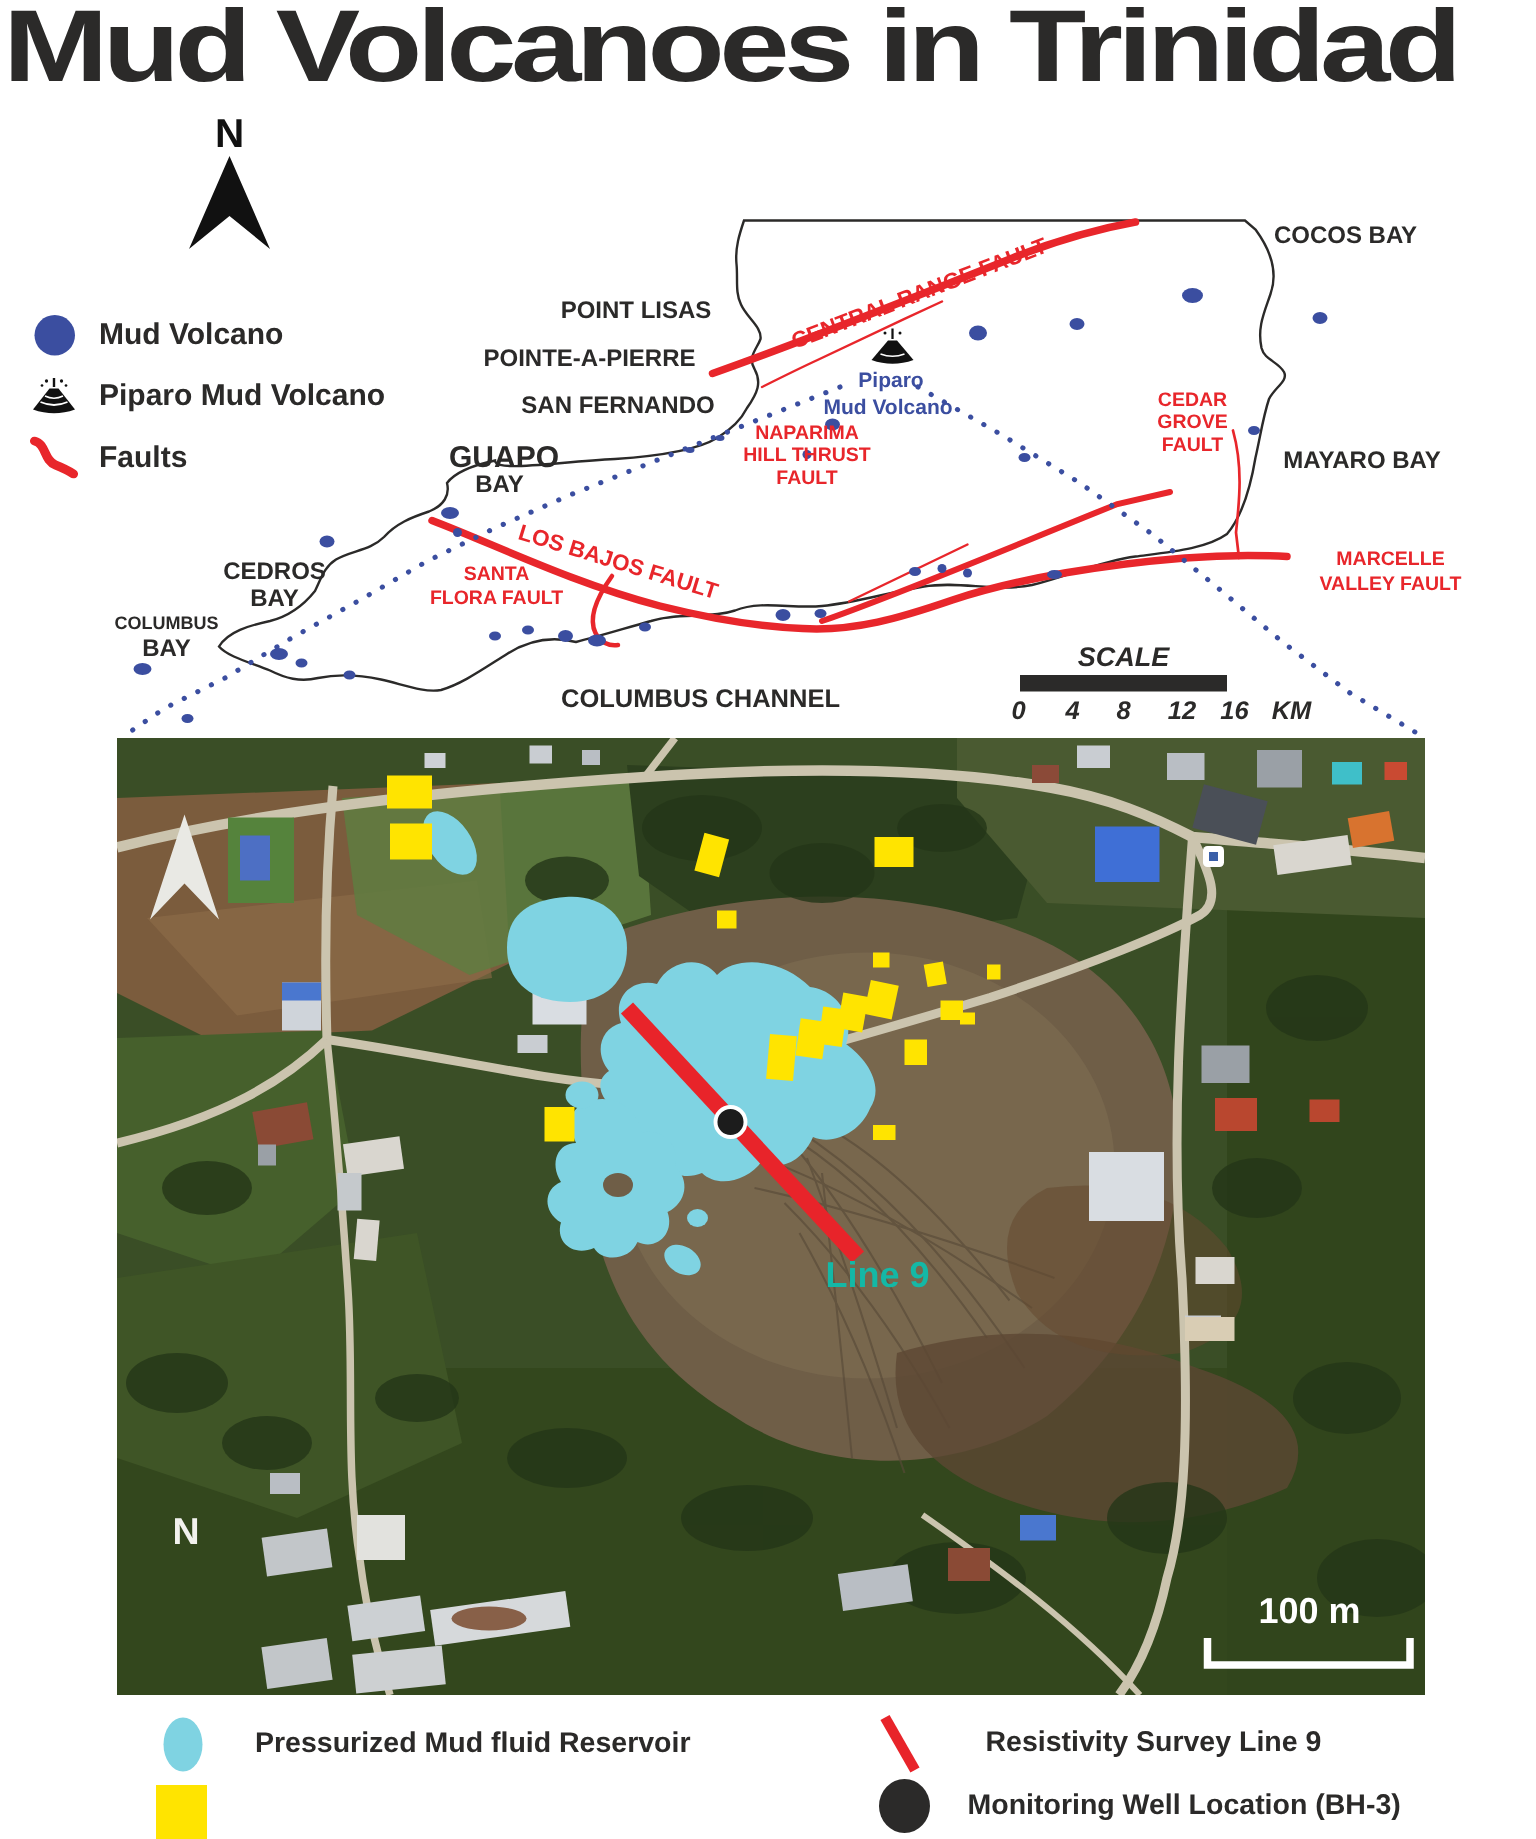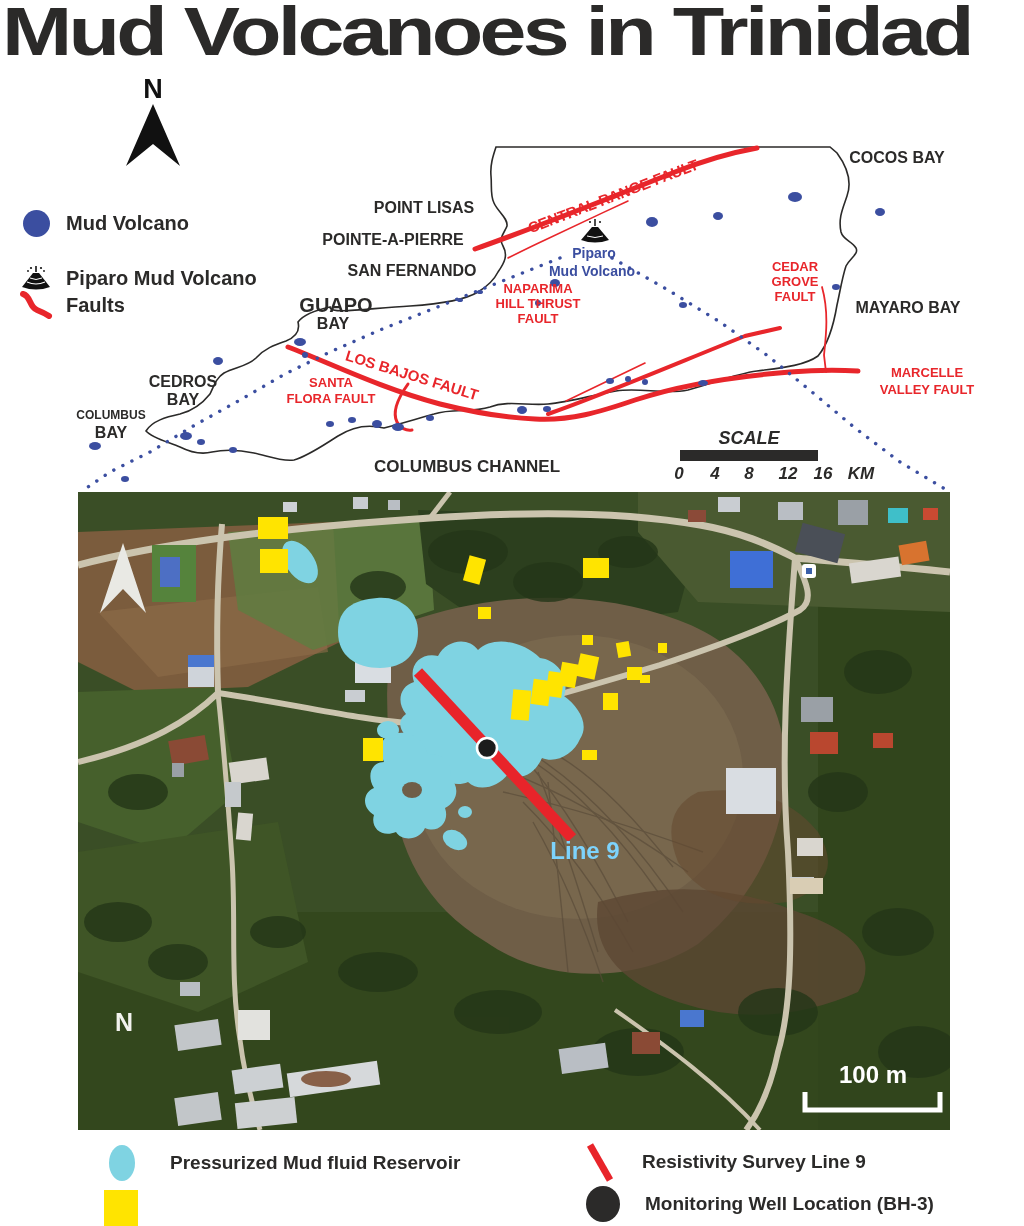--- a/index.html
+++ b/index.html
@@ -23,21 +23,21 @@
   .maplabel.red{color:#e8262b;}
   .maplabel.blue{color:#3b4ea0;}
   
   .scale-wrap{position:absolute;left:660px;top:428px;width:230px;height:52px;color:#2b2a29;font-style:italic;}
   .scale-title{position:absolute;left:89px;top:0;transform:translateX(-50%);font-size:18px;font-weight:bold;}
   .scale-bar{position:absolute;left:20px;top:22px;width:138px;height:11px;background:#2b2a29;}
   .scale-tick{position:absolute;top:36px;transform:translateX(-50%);font-size:17px;font-weight:bold;}
   
   .sat{position:absolute;left:78px;top:492px;width:872px;height:638px;overflow:hidden;background:#3a4e26;}
   .satlabel{position:absolute;font-weight:bold;white-space:nowrap;transform:translate(-50%,-50%);}
-  .lbl-line9{left:507px;top:359px;color:#7dd3fc;font-size:24px;}
+  .lbl-line9{left:507px;top:359px;color:#14b8a6;font-size:24px;}
   .lbl-100m{left:795px;top:583px;color:#ffffff;font-size:24px;}
   .lbl-satn{left:46px;top:530px;color:#f2f2ee;font-size:25px;}
   
   .legend-bottom{position:absolute;left:0;top:1130px;width:812px;height:96px;background:#fff;}
   .lb-item{position:absolute;display:flex;align-items:center;}
   .lb-label{font-size:19px;font-weight:bold;color:#2b2a29;white-space:nowrap;}
   svg{display:block;}
 </style>
 </head>
 <body>
@@ -53,21 +53,21 @@
     </svg>
   </div>
 
   <div class="legend-top">
     <div class="lt-row" style="top:0;">
       <span class="lt-icon">
           <span class="dot-big"></span>
         </span>
       <span class="lt-label">Mud Volcano</span>
     </div>
-    <div class="lt-row" style="top:41px;margin-top:14px;">
+    <div class="lt-row" style="top:41px;">
       <span class="lt-icon">
         <svg width="36" height="26" viewBox="0 0 36 26">
           <line x1="18" y1="7" x2="18" y2="1" stroke="#111" stroke-width="1.6"></line>
           <circle cx="13" cy="3" r="1.1" fill="#111"></circle>
             <circle cx="23" cy="3" r="1.1" fill="#111"></circle>
           <circle cx="10" cy="6" r="0.9" fill="#111"></circle>
             <circle cx="26" cy="6" r="0.9" fill="#111"></circle>
           <path d="M15,8 L21,8 L32,22 Q18,27 4,22 Z" fill="#111"></path>
           <path d="M9,17 q9,4 18,0" stroke="#fff" stroke-width="1.2" fill="none"></path>
           <path d="M12,13 q6,3 12,0" stroke="#fff" stroke-width="1" fill="none"></path>
@@ -369,21 +369,21 @@
     <div class="lb-item" style="left:104px;top:13px;">
       <svg width="40" height="40" viewBox="0 0 40 40">
         <ellipse cx="18" cy="20" rx="13" ry="18" fill="#7fd3e2"></ellipse>
       </svg>
       <span class="lb-label" style="margin-left:26px;">Pressurized Mud fluid Reservoir</span>
     </div>
     <div class="lb-item" style="left:582px;top:10px;">
       <svg width="40" height="44" viewBox="0 0 40 44">
         <line x1="8" y1="5" x2="28" y2="40" stroke="#e8242a" stroke-width="7"></line>
       </svg>
-      <span class="lb-label" style="margin-left:20px;">Resistivity Survey Line 9</span>
+      <span class="lb-label" style="margin-left:35px;">Resistivity Survey Line 9</span>
     </div>
     <div class="lb-item" style="left:104px;top:58px;">
       <svg width="40" height="38" viewBox="0 0 40 38">
         <rect x="0" y="2" width="34" height="36" fill="#ffe400"></rect>
       </svg>
     </div>
     <div class="lb-item" style="left:582px;top:53px;">
       <svg width="42" height="42" viewBox="0 0 42 42">
         <ellipse cx="21" cy="21" rx="17" ry="18" fill="#2b2a29"></ellipse>
       </svg>

